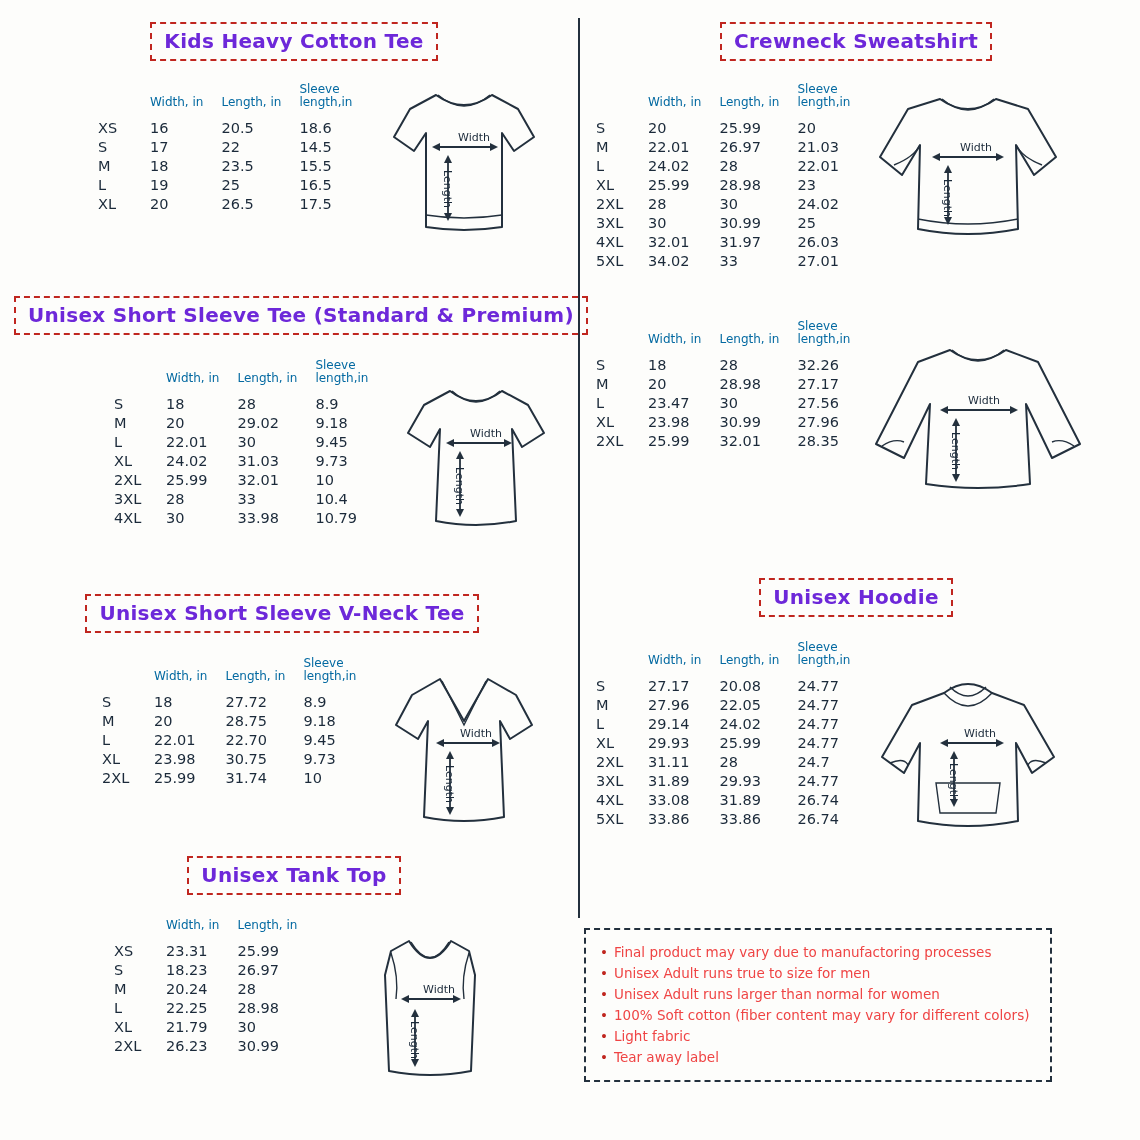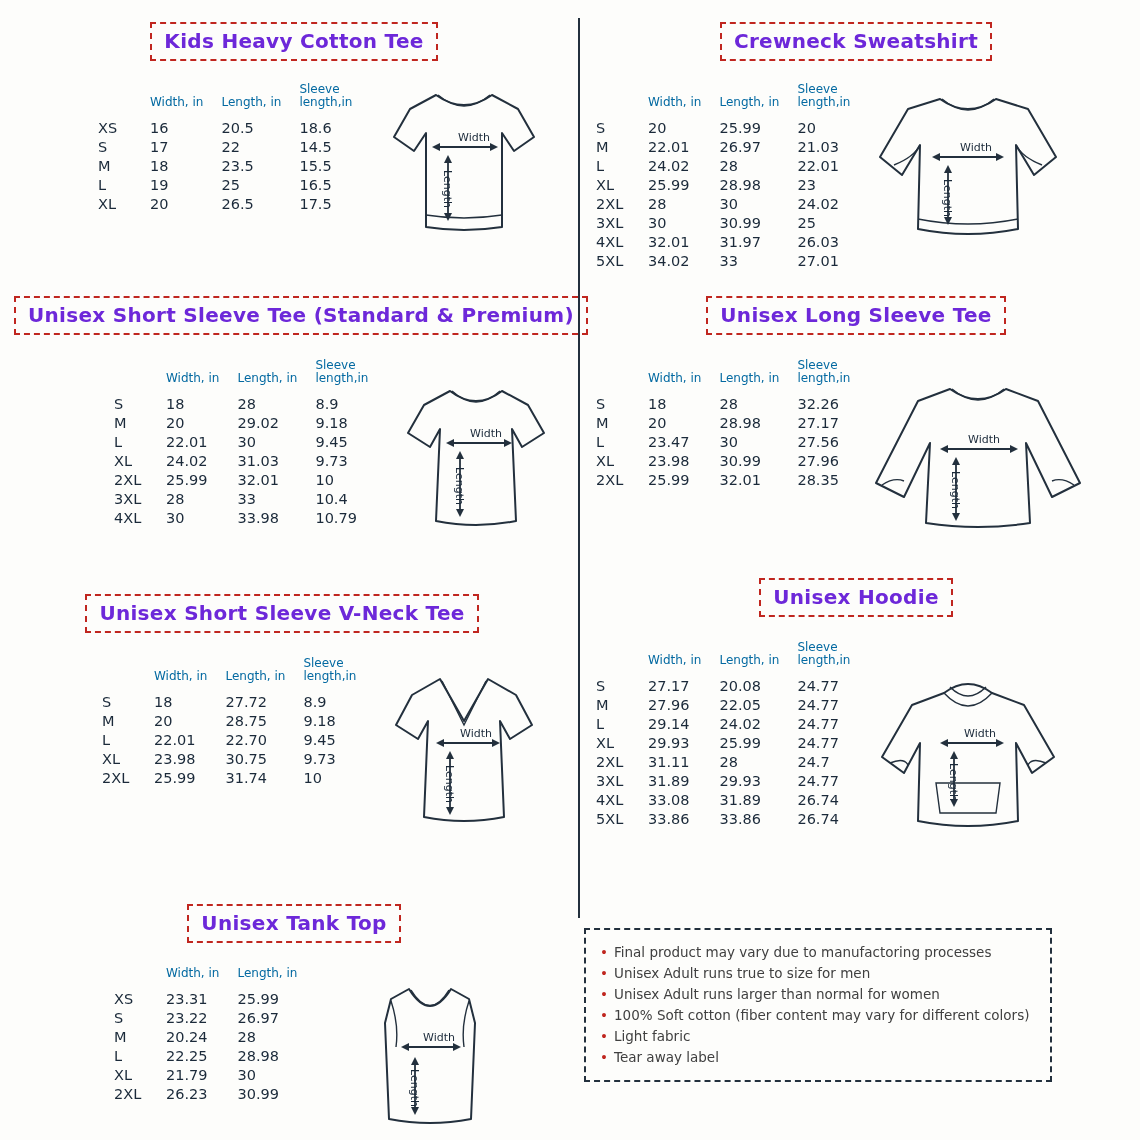--- a/index.html
+++ b/index.html
@@ -60,21 +60,21 @@
 
   .notes{
     position:absolute;
     left:584px;top:928px;width:468px;
     border:2px dashed #23303d;
     padding:12px 14px 12px 14px;
     box-sizing:border-box;
   }
   .notes li{
     list-style:none;
-    color:#404040;
+    color:#ef4444;
     font-size:13.5px;
     line-height:1.55;
     position:relative;
     padding-left:14px;
     white-space:nowrap;
   }
   .notes li:before{
     content:"•";position:absolute;left:0;top:0;color:#c0261f;
   }
   .notes ul{margin:0;padding:0;}
@@ -296,21 +296,21 @@
           <line class="arr" x1="76" y1="88" x2="76" y2="148"></line>
           <polygon fill="#23303d" points="76,86 72,94 80,94"></polygon>
           <polygon fill="#23303d" points="76,150 72,142 80,142"></polygon>
           <text class="lbl" x="86" y="72">Width</text>
           <text class="lbl" x="72" y="100" transform="rotate(90,72,100)">Length</text>
         </svg>
       </div>
     </div>
   </div>
 
-  <div class="section" style="left:14px;top:856px;width:560px;margin-top:48px;">
+  <div class="section" style="left:14px;top:856px;width:560px;">
     <div class="title-wrap">
       <span class="title">Unisex Tank Top</span>
     </div>
     <div class="row" style="margin-top:24px;">
       <div class="tbl" style="margin-left:100px;">
         <table class="sizes">
           <thead>
             <tr>
               <th></th>
               <th>Width, in</th>
@@ -318,21 +318,21 @@
             </tr>
           </thead>
           <tbody>
             <tr>
                 <td class="sz">XS</td>
                 <td>23.31</td>
                 <td>25.99</td>
               </tr>
             <tr>
                 <td class="sz">S</td>
-                <td>23.22</td>
+                <td>18.23</td>
                 <td>26.97</td>
               </tr>
             <tr>
                 <td class="sz">M</td>
                 <td>20.24</td>
                 <td>28</td>
               </tr>
             <tr>
                 <td class="sz">L</td>
                 <td>22.25</td>
@@ -451,23 +451,20 @@
           <polygon fill="#23303d" points="80,86 76,94 84,94"></polygon>
           <polygon fill="#23303d" points="80,146 76,138 84,138"></polygon>
           <text class="lbl" x="92" y="72">Width</text>
           <text class="lbl" x="76" y="100" transform="rotate(90,76,100)">Length</text>
         </svg>
       </div>
     </div>
   </div>
 
   <div class="section" style="left:584px;top:296px;width:544px;">
-    <div class="title-wrap">
-      <span class="title">Unisex Long Sleeve Tee</span>
-    </div>
     <div class="row" style="margin-top:24px;">
       <div class="tbl" style="margin-left:12px;">
         <table class="sizes">
           <thead>
             <tr>
               <th></th>
               <th>Width, in</th>
               <th>Length, in</th>
               <th><span>Sleeve</span><br><span>length,in</span></th>
             </tr>

